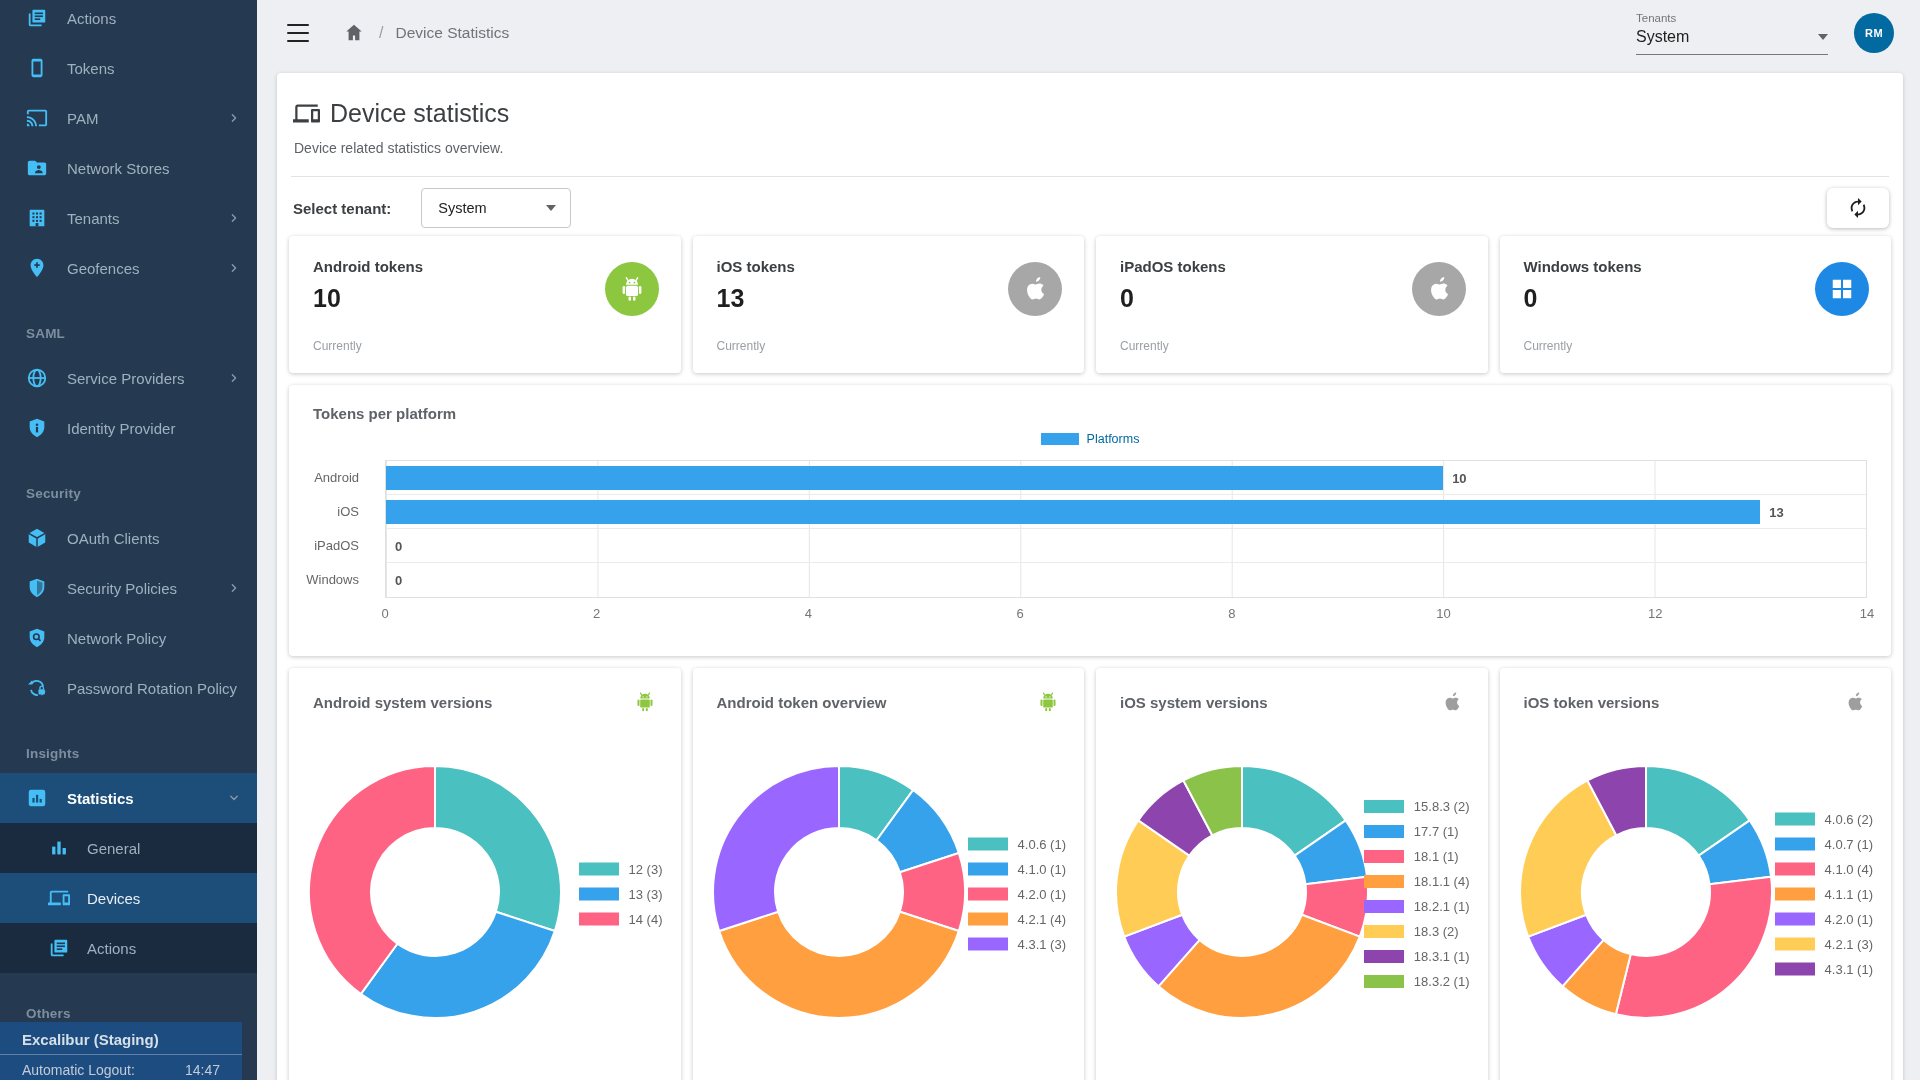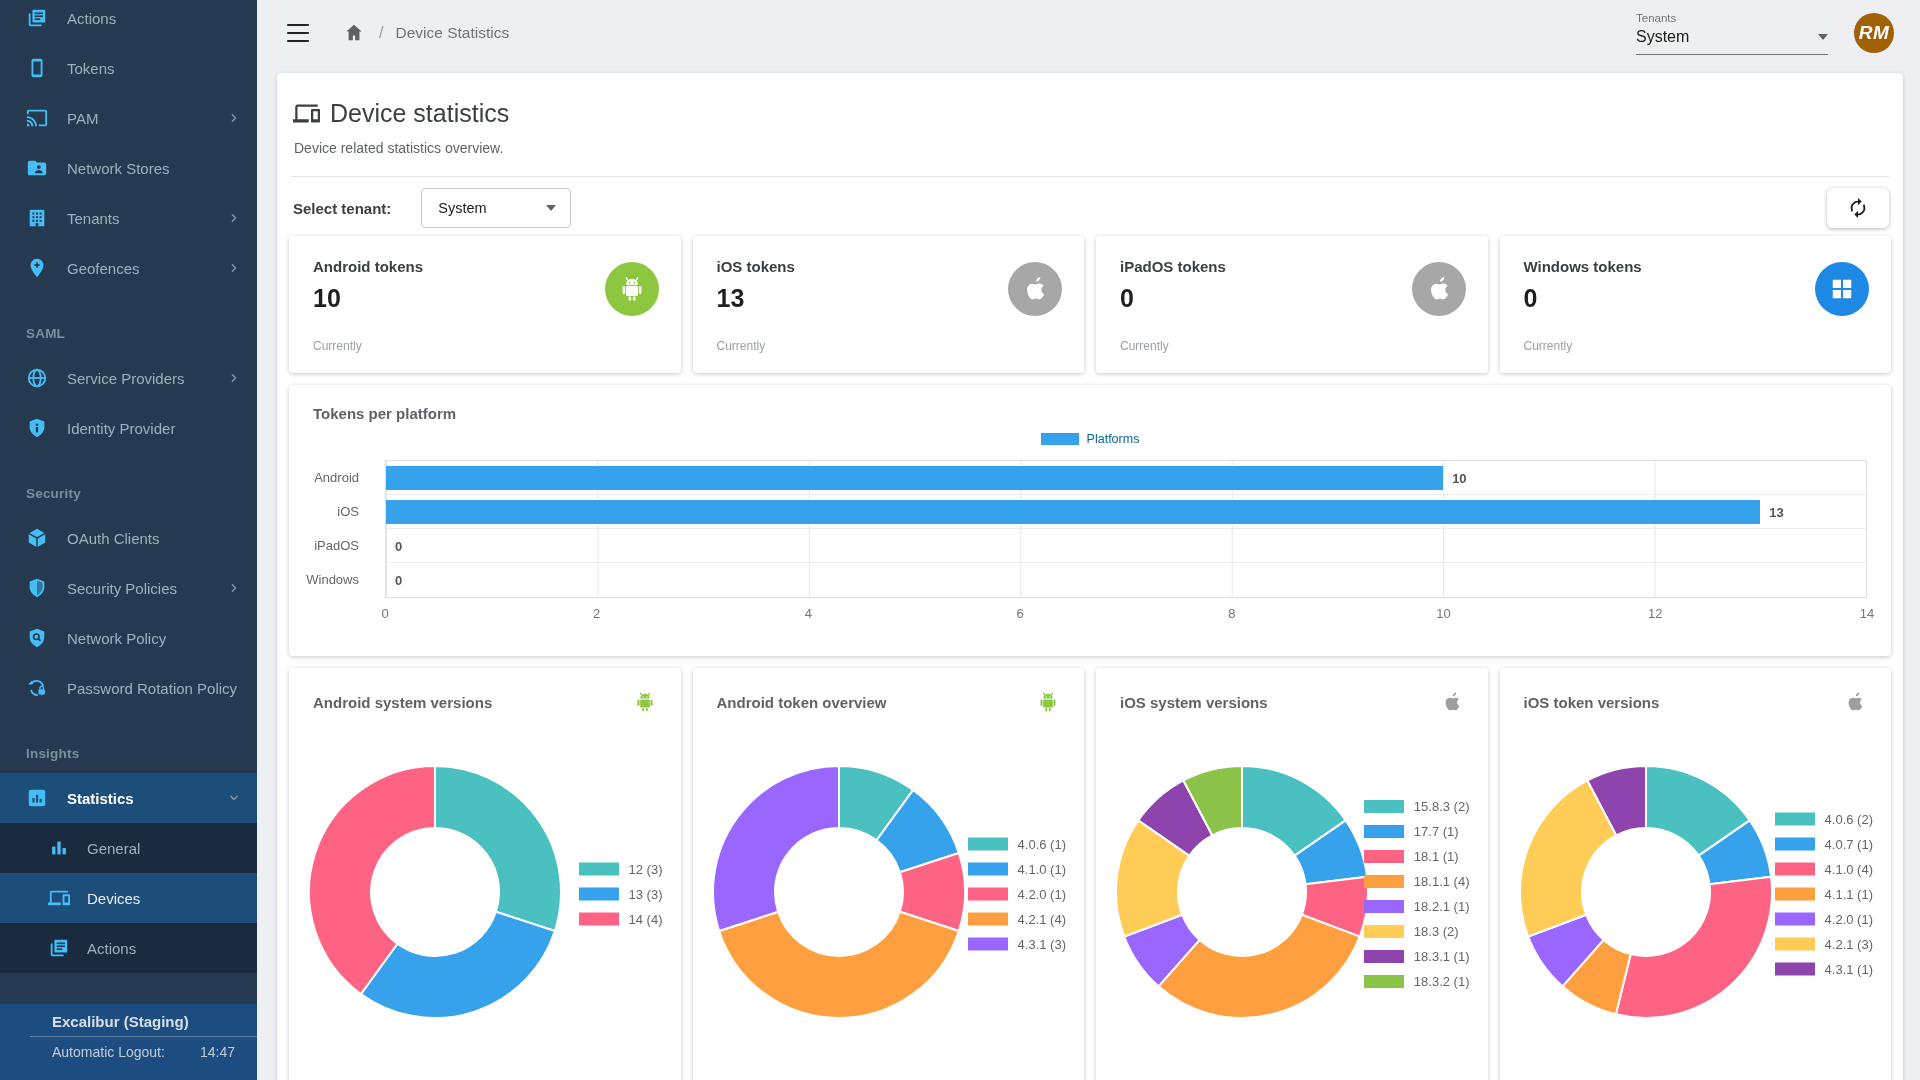--- a/index.html
+++ b/index.html
@@ -15,41 +15,41 @@
   .nav-item .icon { width:22px; height:22px; color:#45bdf5; margin-right:19px; flex:none; display:inline-flex; }
   .nav-item .icon svg { width:22px; height:22px; }
   .nav-item .nav-label { flex:1; white-space:nowrap; overflow:hidden; }
   .nav-item .chev { width:14px; height:14px; color:#8a99a8; display:inline-flex; }
   .nav-item .chev svg { width:14px; height:14px; }
   .nav-item.active { background:#1d4e79; color:#ffffff; font-weight:bold; }
   .nav-item.sub { background:#1a2b3f; padding-left:48px; }
   .nav-item.sub .icon { margin-right:17px; }
   .nav-item.sub.selected { background:#1d4e79; color:#e8eef3; }
   .section-header { margin-top:20px; height:40px; display:flex; align-items:center; padding-left:26px; color:#7d8e9e; font-size:13.5px; font-weight:bold; letter-spacing:.2px; }
-  .sidebar-footer { position:absolute; left:0; right:0; bottom:0; height:76px; background:#1d4d80; z-index:2;padding-left:30px; }
+  .sidebar-footer { position:absolute; left:0; right:15px; bottom:0; height:58px; background:#1d4d80; z-index:2; }
   .sf-brand { height:29px; display:flex; align-items:center; padding:6px 22px 0; color:#d7dfe7; font-weight:bold; font-size:15px; }
   .sf-divider { height:1px; background:rgba(255,255,255,.3); margin:3px 0 0; }
   .sf-logout { height:28px; display:flex; align-items:center; justify-content:space-between; padding:2px 22px 0; color:#c2cbd6; font-size:14px; }
 
   
   .main { flex:1; display:flex; flex-direction:column; min-width:0; }
   .topbar { height:66px; display:flex; align-items:center; padding:0 26px 0 28px; flex:none; }
   .menu-btn { background:none; border:none; width:26px; height:20px; display:flex; flex-direction:column; justify-content:space-between; cursor:pointer; padding:1px 2px; }
   .menu-btn i { display:block; height:2.4px; background:#222; border-radius:1px; }
   .home-link { margin-left:32px; color:#5f6368; display:inline-flex; cursor:pointer; }
   .home-link svg { width:22px; height:22px; }
   .crumb-sep { color:#9aa0a6; font-size:16px; margin:0 12px 0 14px; }
   .crumb { color:#6f7478; font-size:15.5px; }
   .topbar-spacer { flex:1; }
   .tenant-top { width:192px; margin-right:26px; cursor:pointer; }
   .tt-label { font-size:11.5px; color:#757575; margin-bottom:4px; }
   .tt-row { display:flex; align-items:center; justify-content:space-between; border-bottom:1px solid #777; padding-bottom:8px; }
   .tt-value { font-size:16px; color:#212121; }
   .caret { width:0; height:0; border-left:5.5px solid transparent; border-right:5.5px solid transparent; border-top:6px solid #5f6368; display:inline-block; }
-  .avatar { width:40px; height:40px; border-radius:50%; background:#a16207; color:#fff; font-size:19px; font-weight:bold; display:flex; align-items:center; justify-content:center; cursor:pointer; flex:none; letter-spacing:.5px;font-style:italic; }
+  .avatar { width:40px; height:40px; border-radius:50%; background:#0369a1; color:#fff; font-size:11px; font-weight:bold; display:flex; align-items:center; justify-content:center; cursor:pointer; flex:none; letter-spacing:.5px; }
 
   .content { flex:1; padding:7px 17px 0 20px; min-height:0; }
   .main-card { background:#fff; border-radius:4px; box-shadow:0 1px 4px rgba(0,0,0,.18); padding:26px 12px 12px; height:1600px; }
 
   .title-row { display:flex; align-items:center; margin-left:4px; }
   .title-row .icon { color:#3c4043; display:inline-flex; margin-right:10px; }
   .title-row .icon svg { width:27px; height:27px; }
   .page-title { font-size:25px; font-weight:500; color:#3c4043; }
   .page-subtitle { font-size:14px; color:#5f6368; margin:12px 0 0 5px; }
   .divider { height:1px; background:#e3e3e3; margin:20px 2px 0; }

